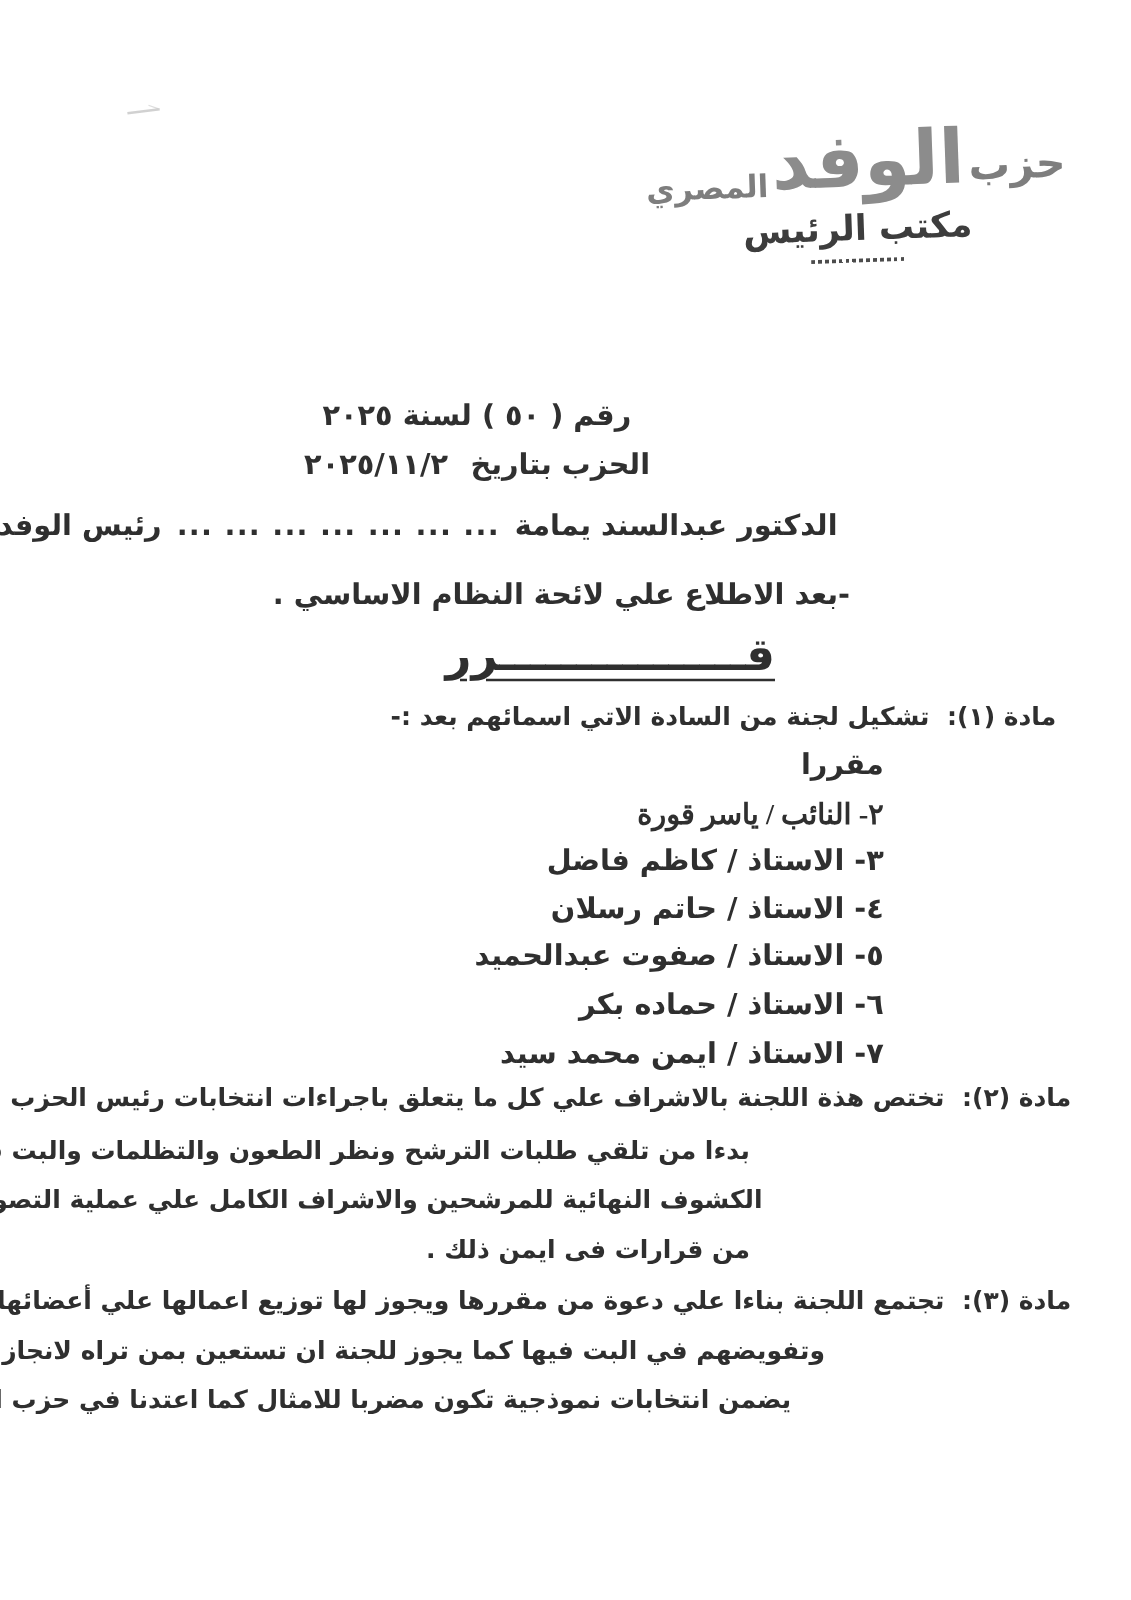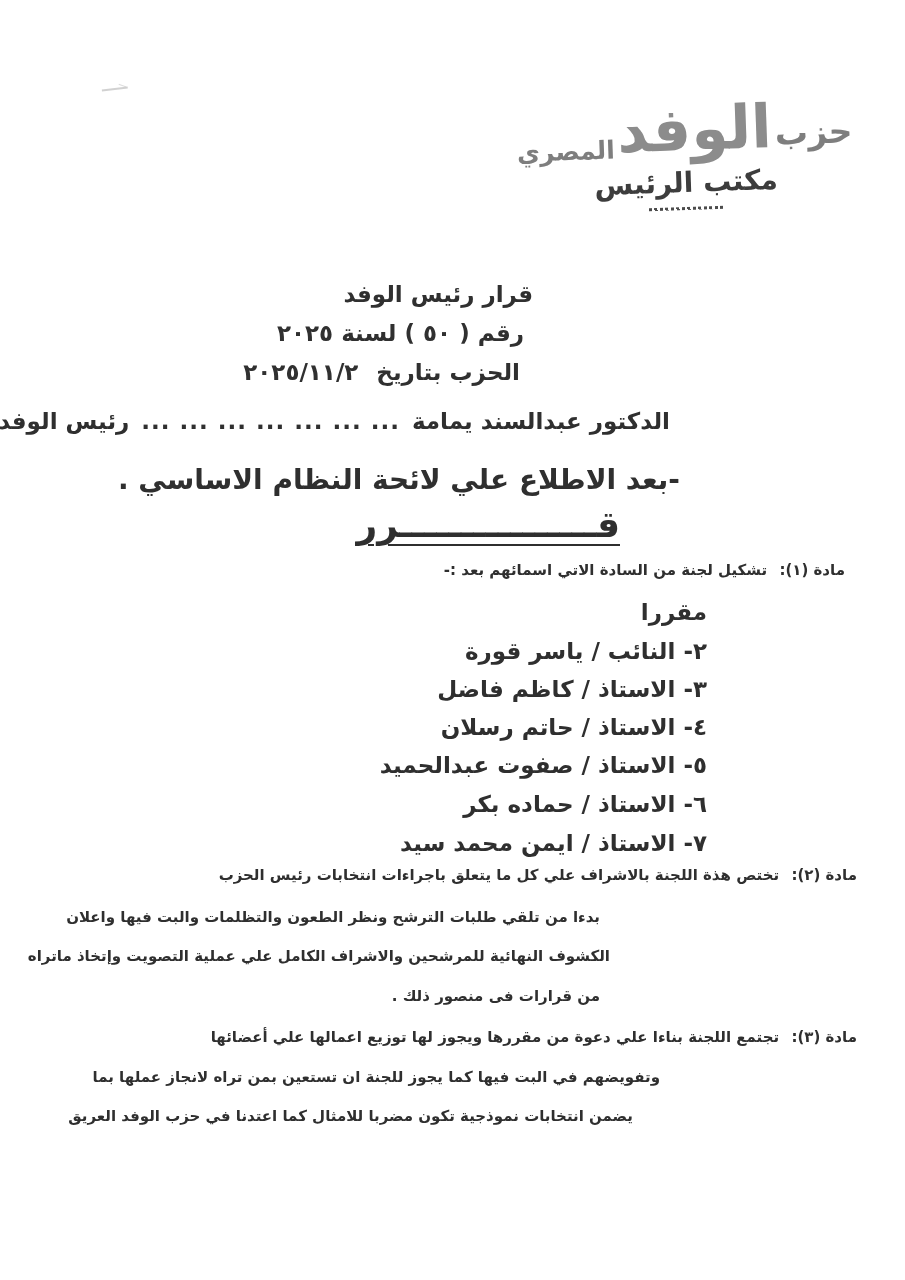--- a/index.html
+++ b/index.html
@@ -12,21 +12,21 @@
     font-family: "DejaVu Sans", sans-serif;
     font-weight: 700;
     color: #2f2f2f;
     overflow: hidden;
   }
   .line {
     position: absolute;
     white-space: nowrap;
     direction: rtl;
     line-height: 1.25;
-    font-size: 15px;
+    font-size: 20px;
   }
 
   
   .letterhead {
     position: absolute;
     top: 94px;
     left: 520px;
     width: 330px;
     display: flex;
     flex-direction: column;
@@ -116,44 +116,43 @@
   <div class="letterhead">
     <div class="logo-row">
       <span class="logo-pre">حزب</span>
       <span class="logo-main">الوفد</span>
       <span class="logo-post">المصري</span>
     </div>
     <div class="office-title">مكتب الرئيس</div>
     <div class="dashed-rule"></div>
   </div>
 
-  <div class="line decision-line" style="top:280px; right:372px;">قرار رئيس الوفد</div>
-  <div class="line decision-line" style="top:319px; right:381px;">رقم ( ٥٠ ) لسنة ٢٠٢٥</div>
+  <div class="line decision-line" style="top:319px; right:400px;">رقم ( ٥٠ ) لسنة ٢٠٢٥</div>
   <div class="line decision-line date-line" style="top:358px; right:385px;">
     <span>الحزب بتاريخ</span>
     <span>٢٠٢٥/١١/٢</span>
   </div>
 
   <div class="line issuer-line" style="top:407px; right:235px;">
     <span>الدكتور عبدالسند يمامة</span>
     <span class="issuer-dots">... ... ... ... ... ... ...</span>
     <span>رئيس الوفد .</span>
   </div>
-  <div class="line" style="top:462px; right:225px; font-size:28px;">-بعد الاطلاع علي لائحة النظام الاساسي .</div>
+  <div class="line" style="top:462px; right:225px; font-size:23px;">-بعد الاطلاع علي لائحة النظام الاساسي .</div>
   <div class="line decree-word" style="top:502px; right:285px;">قــــــــــــــــرر</div>
 
   <div class="line" style="top:561px; right:60px;">
     <span class="art-head">مادة (١):</span>
     <span>تشكيل لجنة من السادة الاتي اسمائهم بعد :-</span>
   </div>
 
   <div class="member-row" style="top:599px;">
     <span>مقررا</span>
   </div>
-  <div class="member-row" style="top:638px;">
+  <div class="member-row" style="top:638px;font-family:Liberation Serif, serif;">
     <span>٢- النائب / ياسر قورة</span>
     <span></span>
   </div>
   <div class="member-row" style="top:676px;">
     <span>٣- الاستاذ / كاظم فاضل</span>
     <span></span>
   </div>
   <div class="member-row" style="top:714px;">
     <span>٤- الاستاذ / حاتم رسلان</span>
     <span></span>
@@ -170,21 +169,21 @@
     <span>٧- الاستاذ / ايمن محمد سيد</span>
     <span></span>
   </div>
 
   <div class="line" style="top:866px; right:48px;">
     <span class="art-head">مادة (٢):</span>
     <span>تختص هذة اللجنة بالاشراف علي كل ما يتعلق باجراءات انتخابات رئيس الحزب</span>
   </div>
   <div class="line" style="top:908px; right:305px;">بدءا من تلقي طلبات الترشح ونظر الطعون والتظلمات والبت فيها واعلان</div>
   <div class="line" style="top:947px; right:295px;">الكشوف النهائية للمرشحين والاشراف الكامل علي عملية التصويت وإتخاذ ماتراه</div>
-  <div class="line" style="top:987px; right:305px;">من قرارات فى منصور ذلك .</div>
+  <div class="line" style="top:987px; right:305px;">من قرارات فى ايمن ذلك .</div>
 
   <div class="line" style="top:1028px; right:48px;">
     <span class="art-head">مادة (٣):</span>
     <span>تجتمع اللجنة بناءا علي دعوة من مقررها ويجوز لها توزيع اعمالها علي أعضائها</span>
   </div>
   <div class="line" style="top:1068px; right:245px;">وتفويضهم في البت فيها كما يجوز للجنة ان تستعين بمن تراه لانجاز عملها بما</div>
   <div class="line" style="top:1107px; right:272px;">يضمن انتخابات نموذجية تكون مضربا للامثال كما اعتدنا في حزب الوفد العريق</div>
 
 </div>
 

